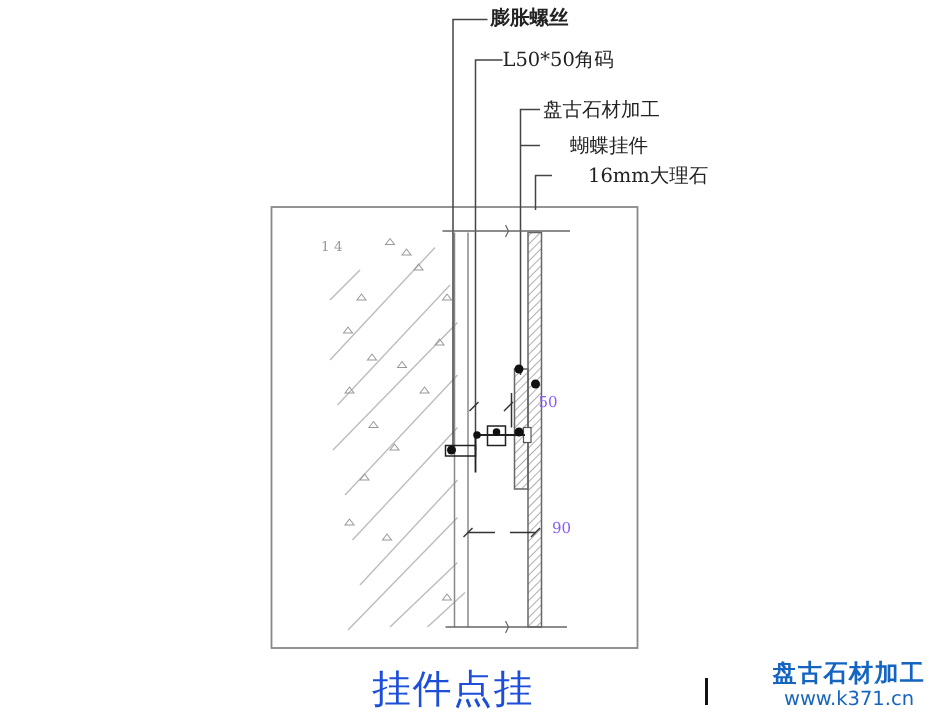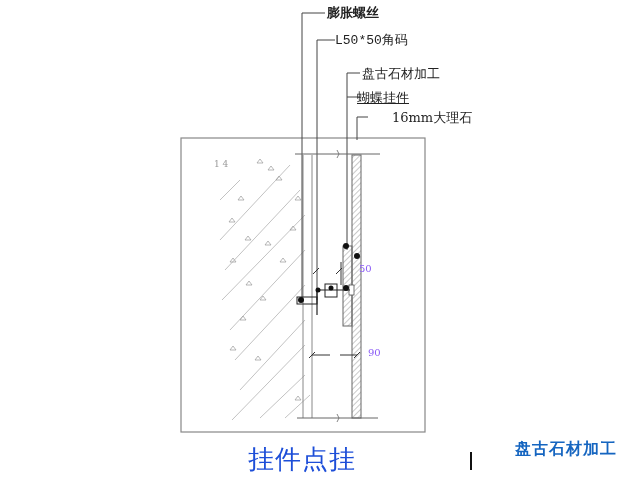--- a/index.html
+++ b/index.html
@@ -108,26 +108,27 @@
 
   <g stroke="#333" stroke-width="1">
     <line x1="312" y1="355" x2="330" y2="355"></line>
     <line x1="340" y1="355" x2="357" y2="355"></line>
     <line x1="309" y1="358" x2="315" y2="352"></line>
     <line x1="354" y1="358" x2="360" y2="352"></line>
   </g>
 </svg>
 
 <div class="label" style="left:327px; top:6px;font-weight:bold;">膨胀螺丝</div>
-<div class="label" style="left:335px; top:34px;font-family:Liberation Mono, monospace;">L50*50角码</div>
+<div class="label" style="left:335px; top:34px;">L50*50角码</div>
 <div class="label" style="left:362px; top:67px;">盘古石材加工</div>
-<div class="label" style="left:357px; top:91px;text-decoration:underline;">蝴蝶挂件</div>
+<div class="label" style="left:380px; top:91px;">蝴蝶挂件</div>
 <div class="label" style="left:392px; top:111px;">16mm大理石</div>
 
 <div class="dim" style="left:319px; top:263px;">50</div>
 <div class="dim" style="left:328px; top:347px;">90</div>
 
 <div class="title">挂件点挂</div>
 <div class="cursor"></div>
 
 <div class="brand">
   <div class="cn">盘古石材加工</div>
+  <div class="url">www.k371.cn</div>
 </div>
 
 </body></html>

